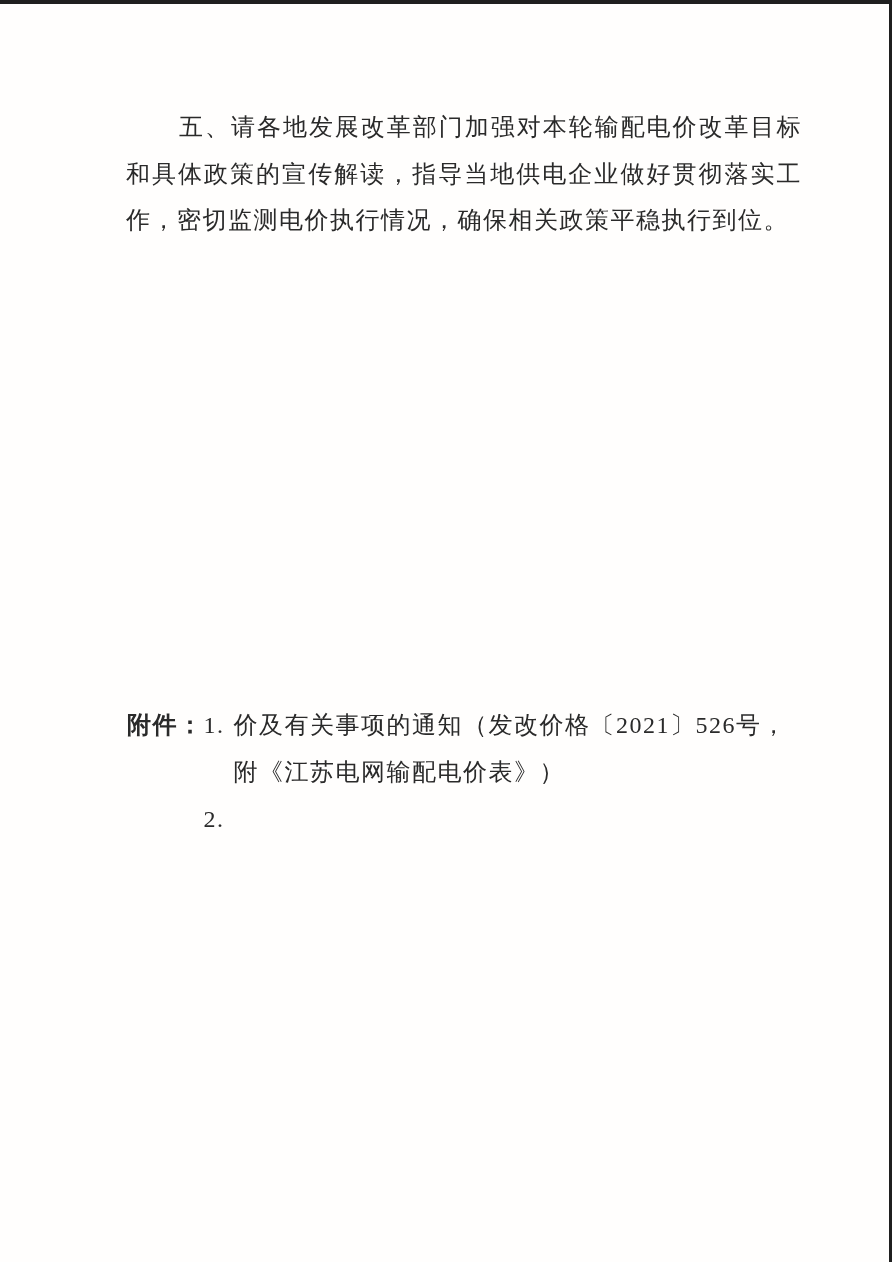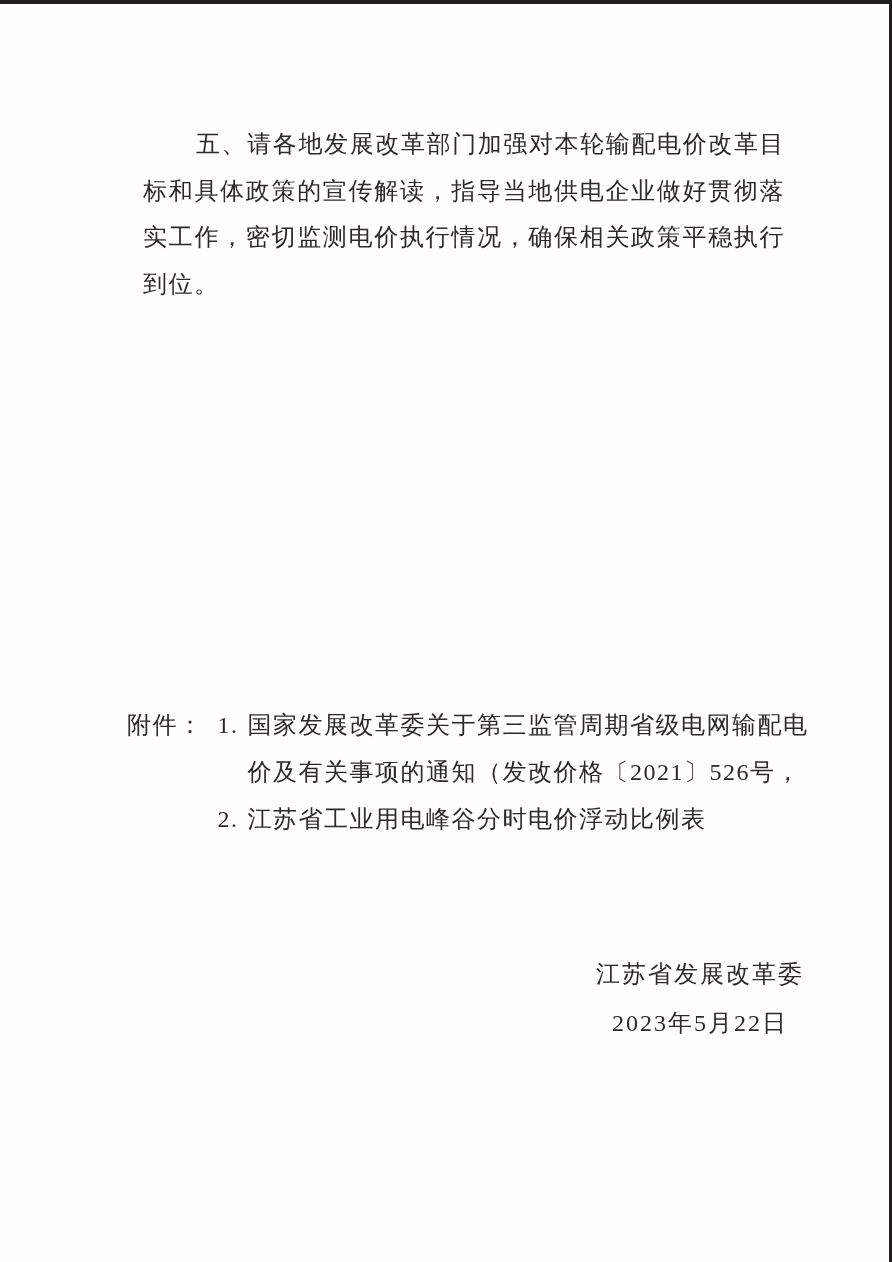--- a/index.html
+++ b/index.html
@@ -30,36 +30,36 @@
   .body-text {
     position: absolute;
     left: 126px; top: 104px;
     width: 676px;
     font-size: 24px;
     line-height: 46.5px;
     letter-spacing: 1.5px;
     text-align: justify;
   }
   .para {
-    margin: 17px;
+    margin: 0;
     text-indent: 53px;
   }
   .attachments {
     position: absolute;
     left: 127px; top: 702px;
     display: flex;
     align-items: flex-start;
     font-size: 24px;
     line-height: 46.8px;
     letter-spacing: 1.5px;
   }
   .att-label {
     flex: 0 0 auto;
     white-space: nowrap;
-    margin-right: 14px;
+    font-weight: bold;
   }
   .att-items {
     display: flex;
     flex-direction: column;
   }
   .att-item {
     display: flex;
     align-items: flex-start;
   }
   .att-num {
@@ -90,33 +90,26 @@
     <p class="para">五、请各地发展改革部门加强对本轮输配电价改革目标和具体政策的宣传解读，指导当地供电企业做好贯彻落实工作，密切监测电价执行情况，确保相关政策平稳执行到位。</p>
   </div>
 
   <div class="attachments">
     <div class="att-label">附件：</div>
     <div class="att-items">
 
       <div class="att-item">
         <div class="att-num">1.</div>
         <div class="att-lines">
-          <div class="att-line">国家发展改革委关于第三监管周期省级电网输配电</div>
           <div class="att-line">价及有关事项的通知（发改价格〔2021〕526号，</div>
+          <div class="att-line">附《江苏电网输配电价表》）</div>
         </div>
       </div>
 
       <div class="att-item">
         <div class="att-num">2.</div>
-        <div class="att-lines">
-          <div class="att-line">江苏省工业用电峰谷分时电价浮动比例表</div>
-        </div>
       </div>
 
     </div>
   </div>
 
-  <div class="signature">
-    <div class="sig-agency">江苏省发展改革委</div>
-    <div class="sig-date">2023年5月22日</div>
-  </div>
 
 </div>
 
 </body></html>

